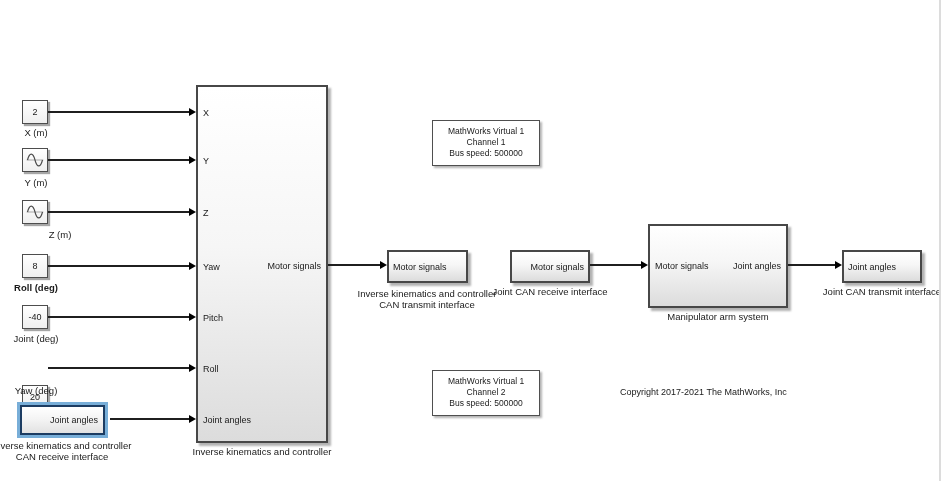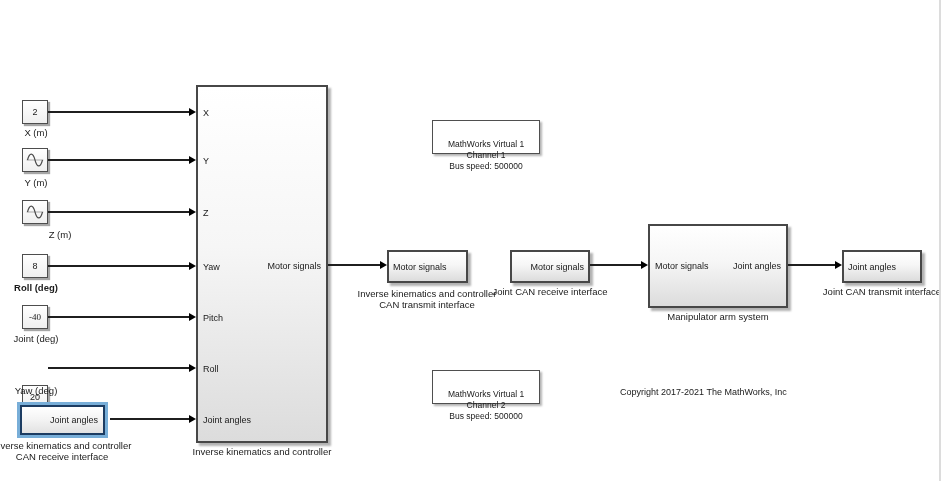--- a/index.html
+++ b/index.html
@@ -32,24 +32,24 @@
     font-size:9px;
   }
   .blk-label{
     position:absolute;font-size:9.5px;text-align:center;white-space:nowrap;
     transform:translateX(-50%);
   }
   .port{
     position:absolute;font-size:9px;white-space:nowrap;height:12px;line-height:12px;
   }
   .chan{
-    position:absolute;box-sizing:border-box;left:432px;width:108px;height:34px;
+    position:absolute;box-sizing:border-box;left:432px;width:108px;height:46px;
     background:#ffffff;border:1px solid #4f4f4f;
     box-shadow:2px 2px 2px rgba(0,0,0,0.30);
-    text-align:center;font-size:8.5px;line-height:11px;padding-top:18px;
+    text-align:center;font-size:8.5px;line-height:11px;padding-top:5px;
   }
   
   .wire{position:absolute;height:1.5px;background:#1f1f1f;}
   .arrow{
     position:absolute;width:0;height:0;
     border-top:4px solid transparent;border-bottom:4px solid transparent;
     border-left:7px solid #000;
   }
   
   .sel{
@@ -88,21 +88,21 @@
       <path d="M3,12 C5.5,2.5 9.5,2.5 12,12 C14.5,21.5 18.5,21.5 21,12" fill="none" stroke="#4a4a4a" stroke-width="1.4"></path>
     </svg>
   </div>
   <div class="blk-label" style="left:52px;top:229px;margin-left:8px;">Z (m)</div>
 
   <div class="src" style="top:254px;">
     <span>8</span>
   </div>
   <div class="blk-label" style="left:36px;top:282px;font-weight:bold;">Roll (deg)</div>
 
-  <div class="src" style="top:305px;font-family:Liberation Serif, serif;">
+  <div class="src" style="top:305px;">
     <span>-40</span>
   </div>
   <div class="blk-label" style="left:36px;top:333px;">Joint (deg)</div>
 
   <div class="src" style="top:356px;margin-top:29px;">
     <span>20</span>
   </div>
   <div class="blk-label" style="left:36px;top:385px;">Yaw (deg)</div>
 
   <div class="sel">

